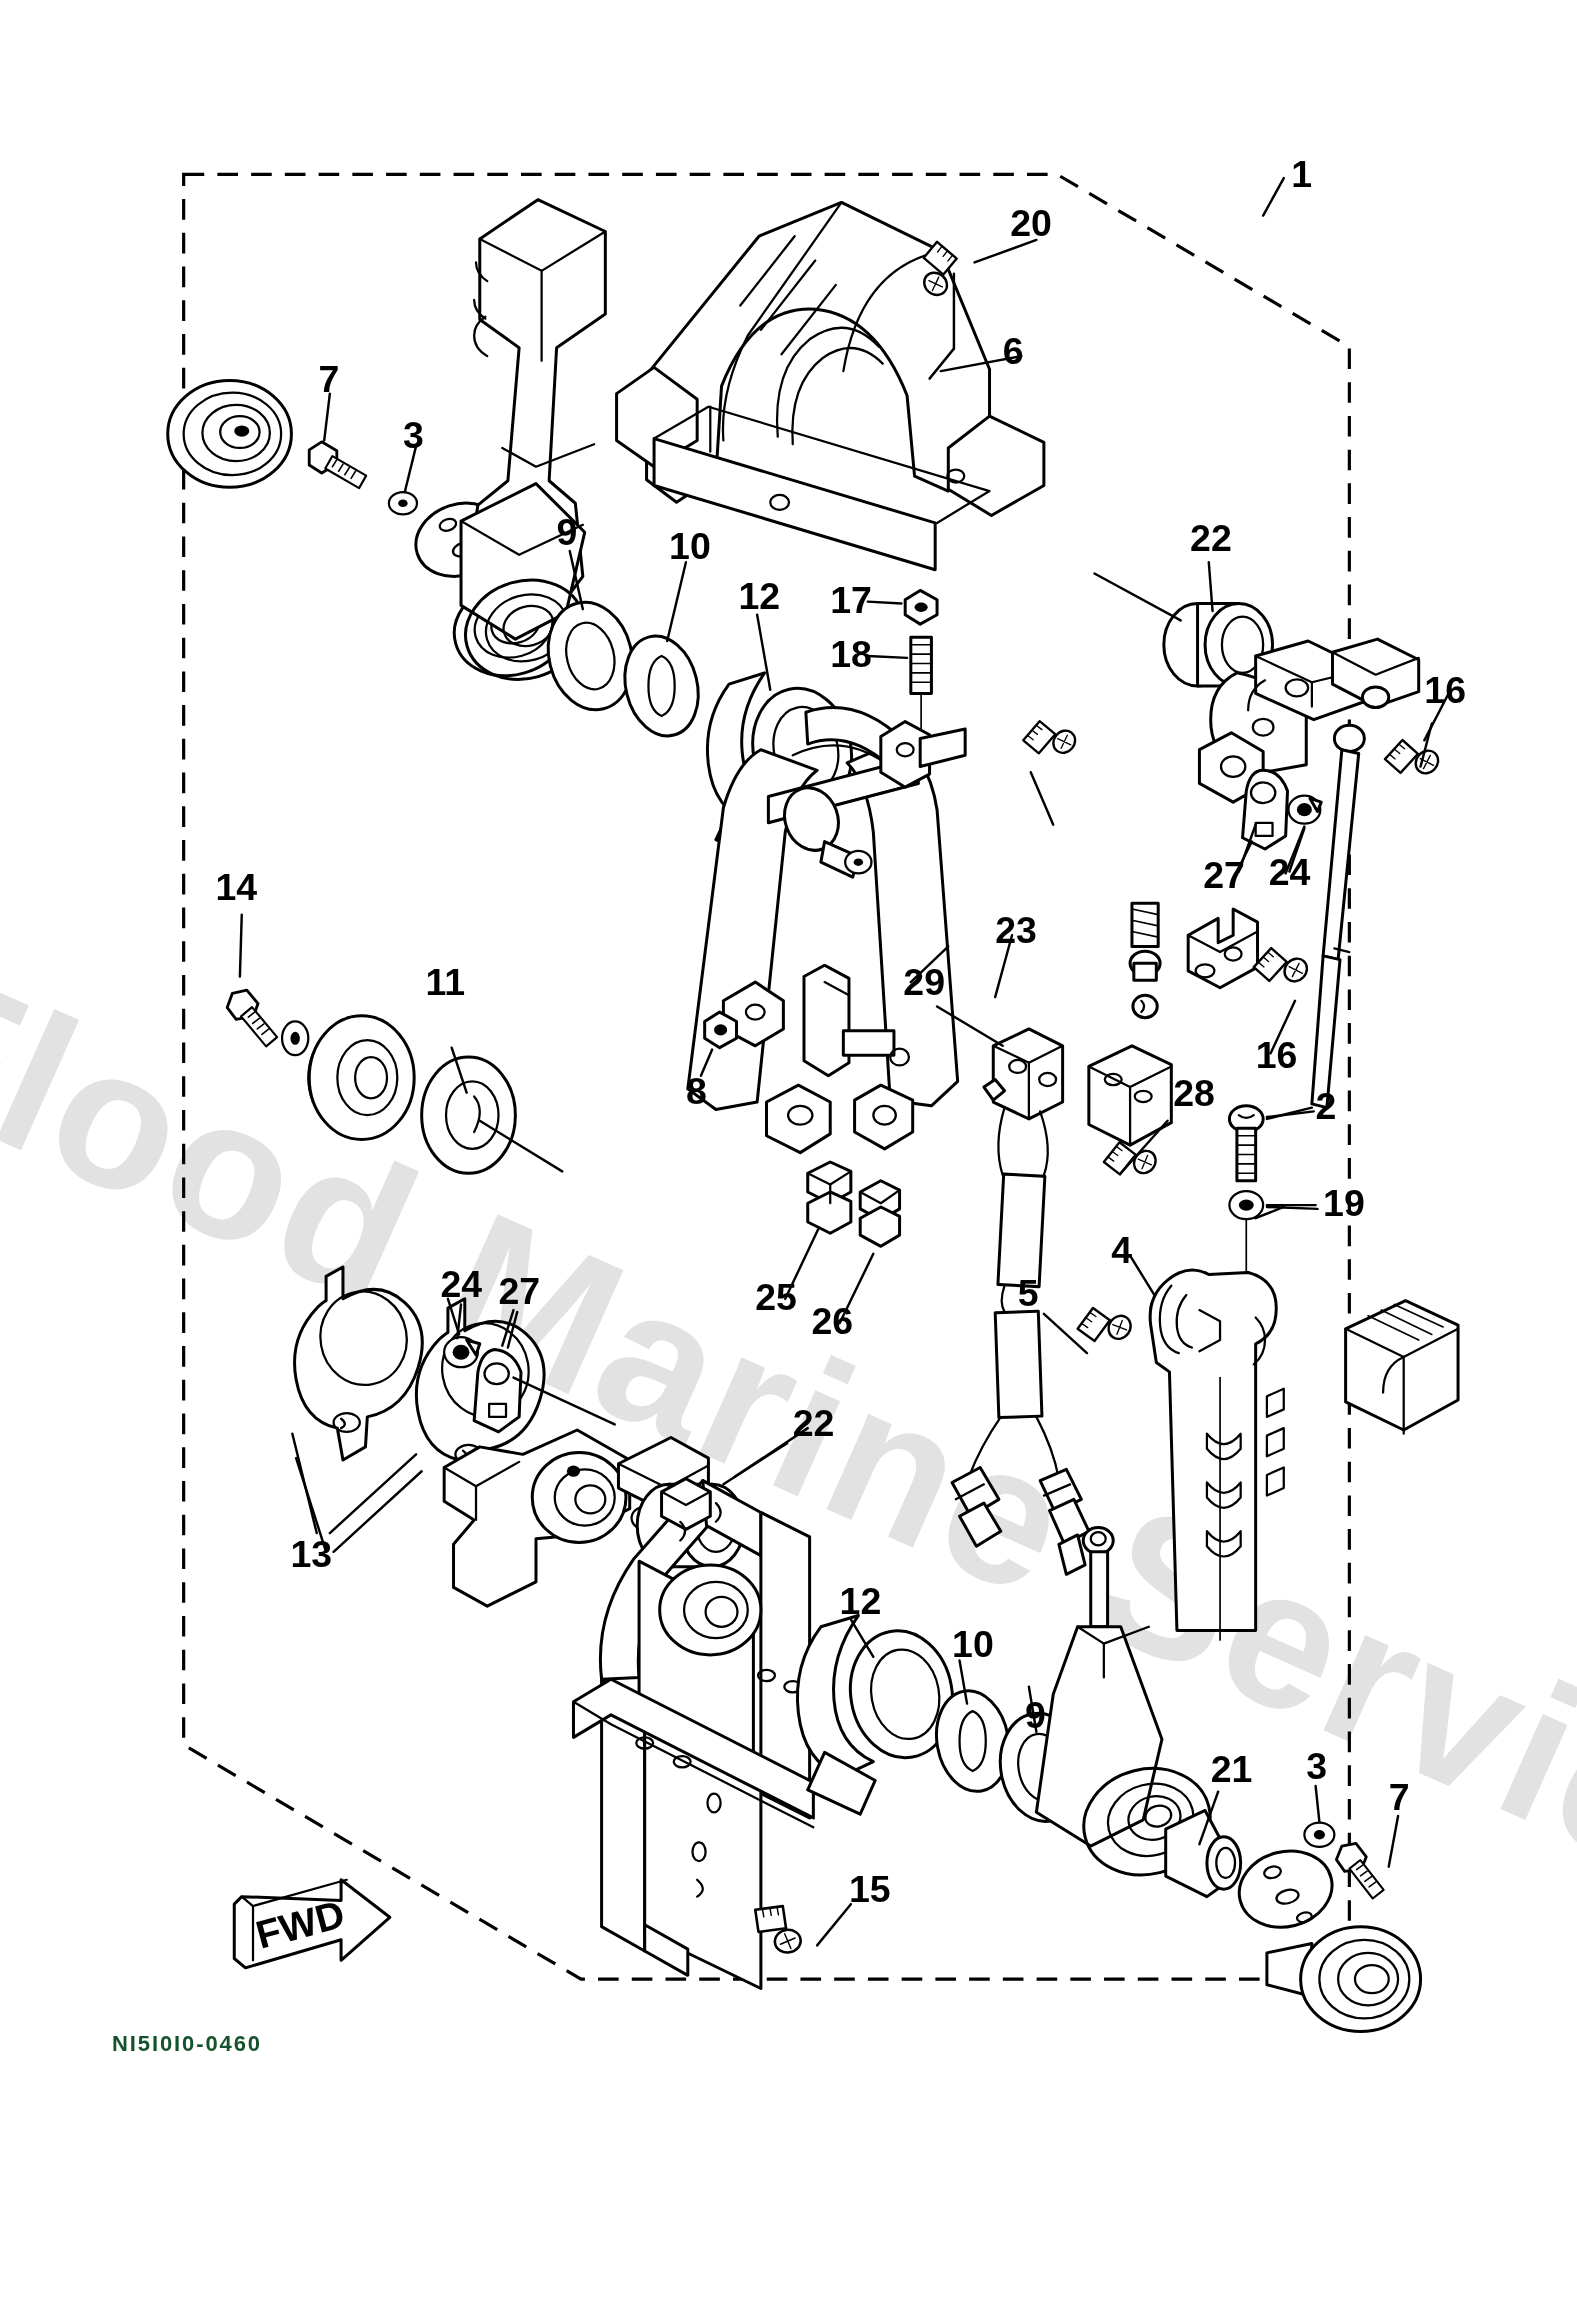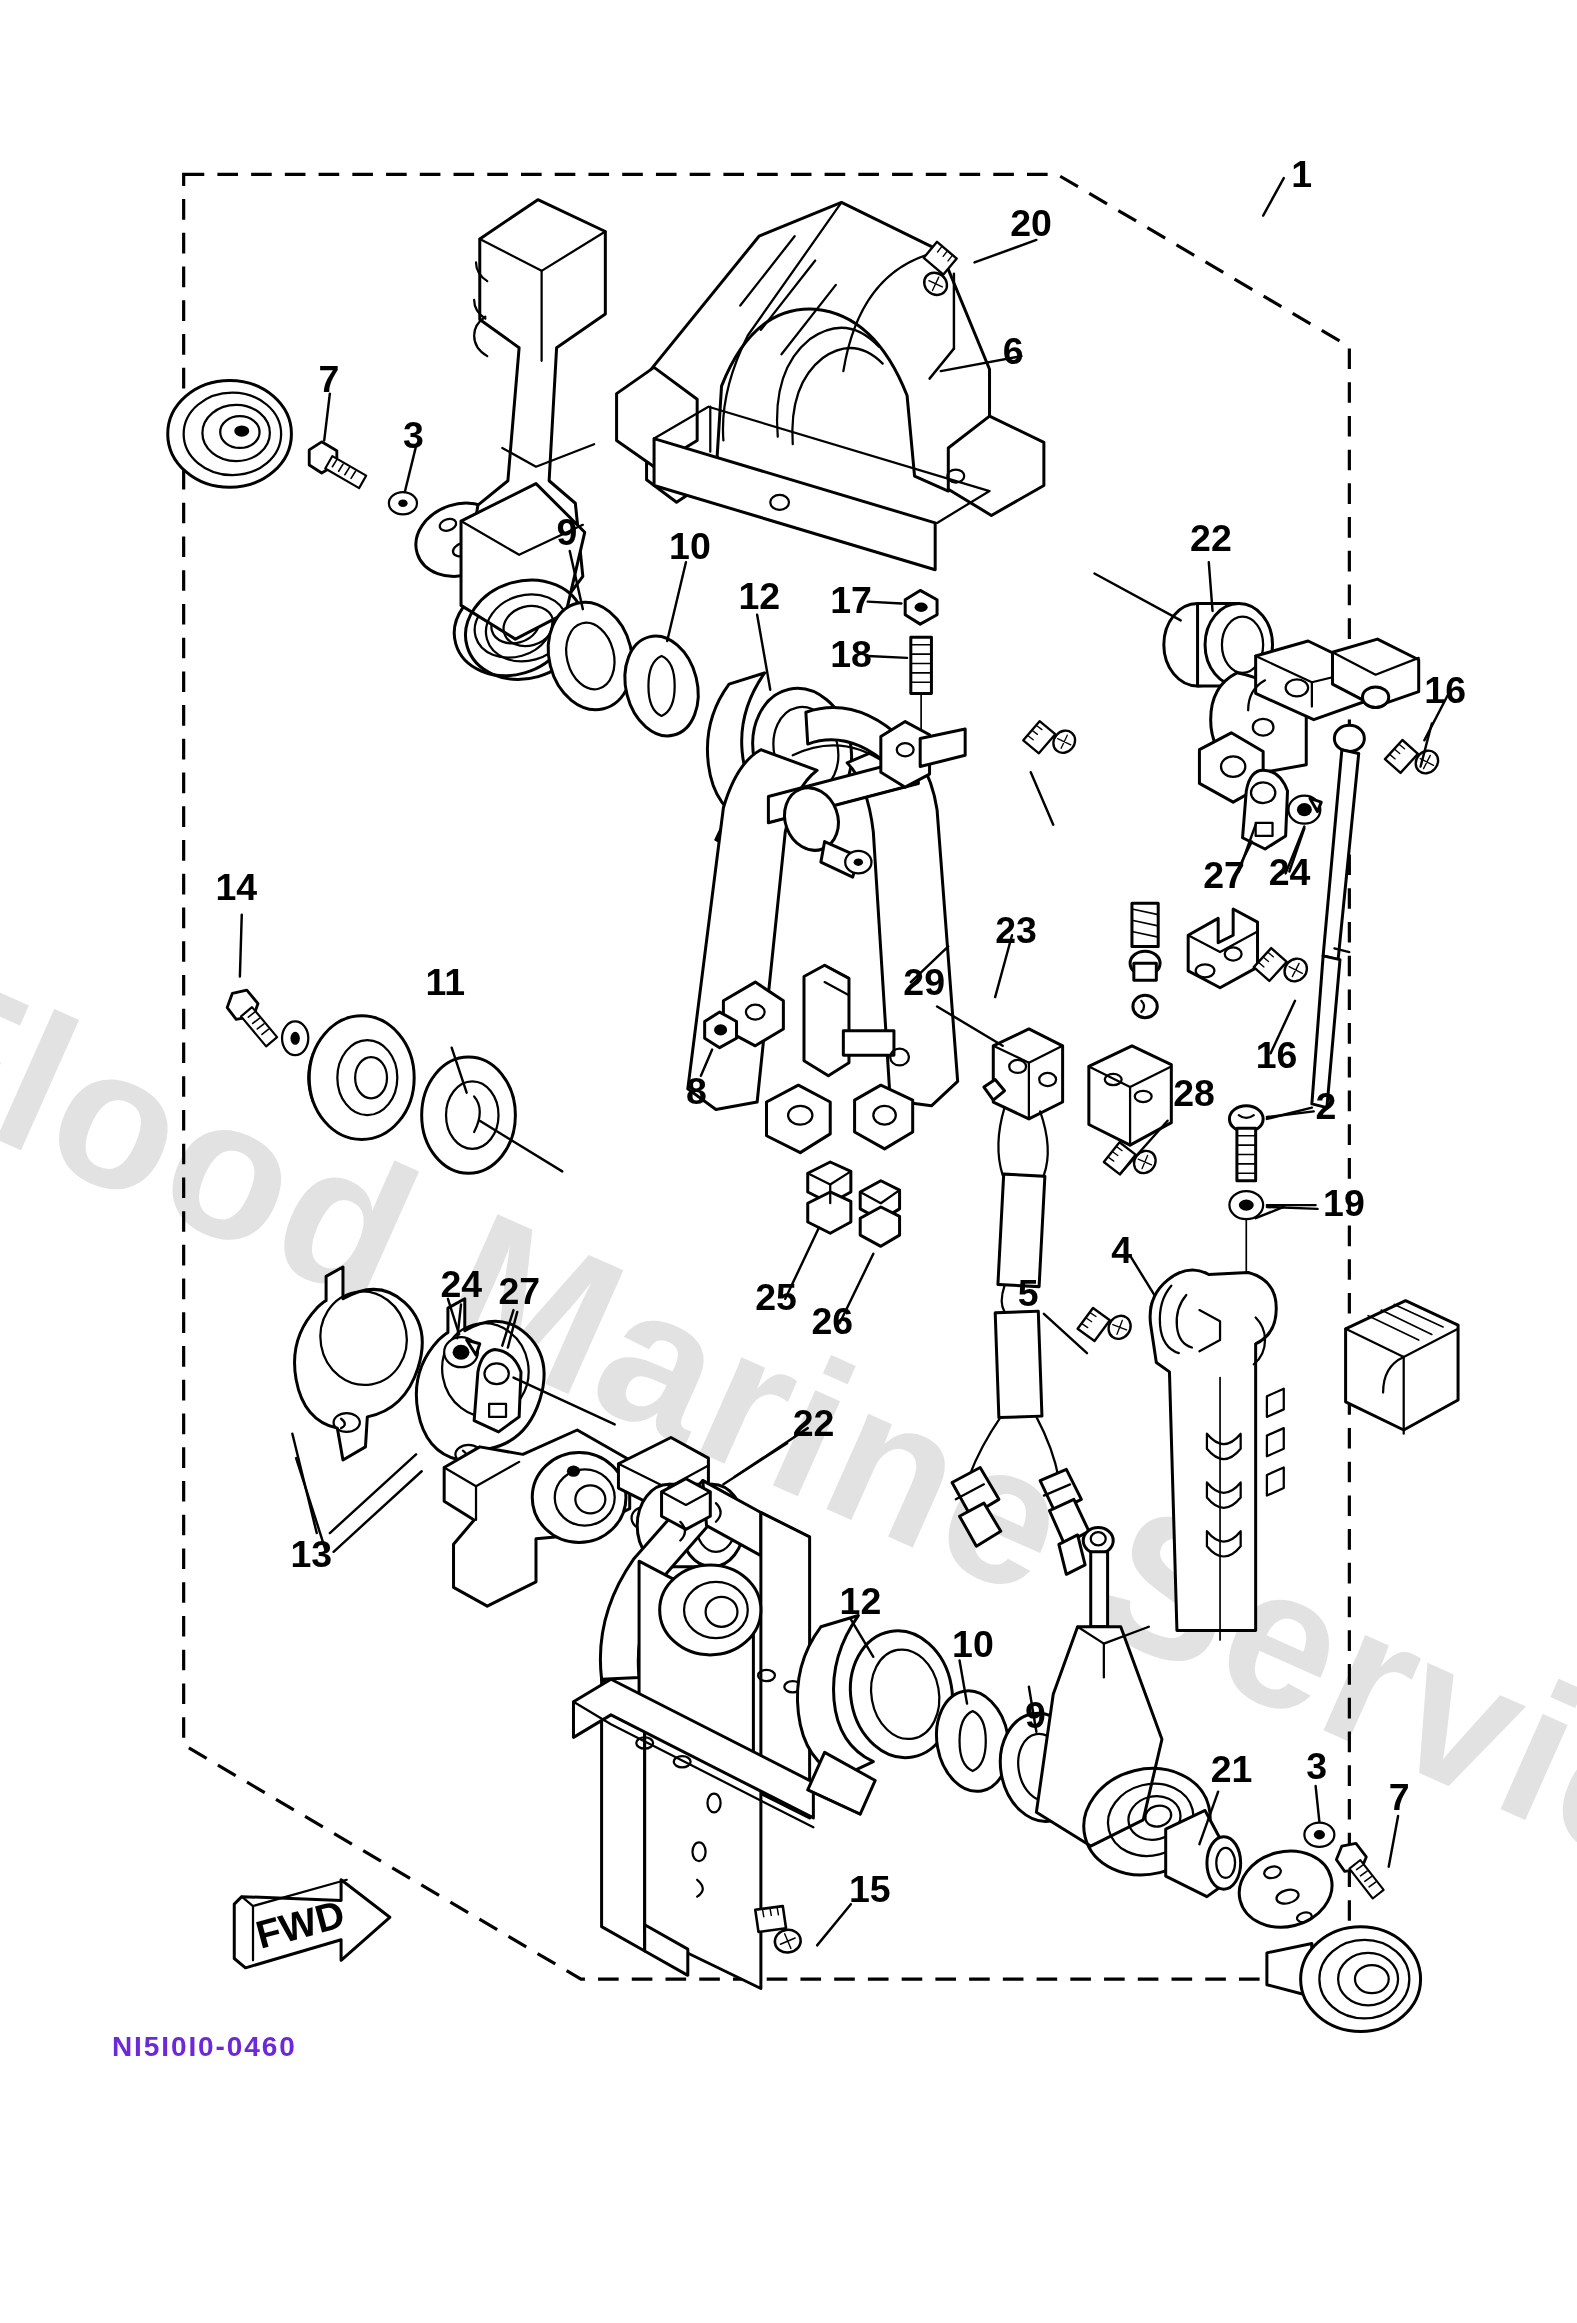--- a/index.html
+++ b/index.html
@@ -20,21 +20,21 @@
      white-space:nowrap;
      font-family:"Liberation Sans",sans-serif;
   }
 
   
   #art{position:absolute;left:0;top:0;z-index:10;}
   #art text{font-family:"Liberation Sans",sans-serif;font-weight:bold;}
 
   
   .code-label{position:absolute;left:112px;top:2031px;z-index:20;
-     font-size:28px;font-weight:bold;letter-spacing:1.9px;color:#6d28d9;}
+     font-size:22px;font-weight:bold;letter-spacing:1.9px;color:#14532d;}
 </style>
 </head>
 <body>
 
 <div id="stage">
 
   <div id="watermark">
     <div class="wm-text">Flood Marine Services</div>
   </div>
 

